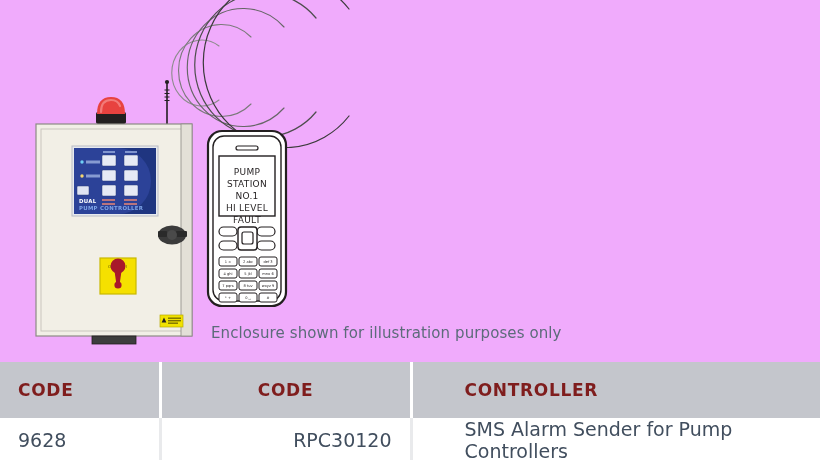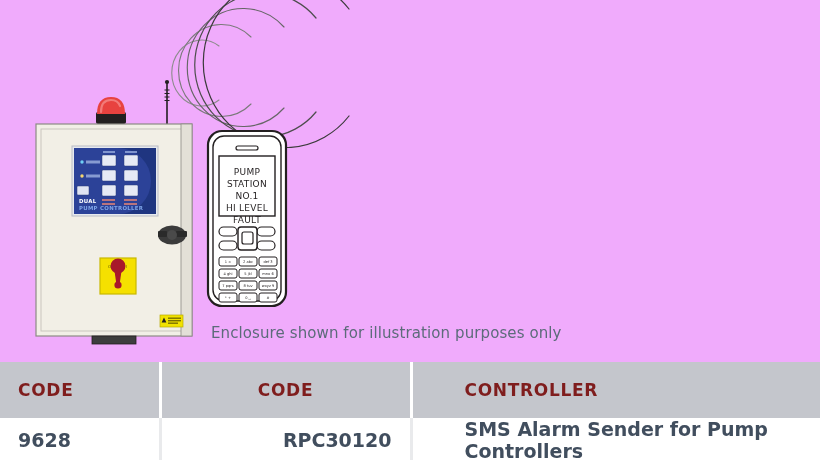--- a/index.html
+++ b/index.html
@@ -103,21 +103,21 @@
   .tbody-row td {
     height: 42px;
     font-size: 19px;
     color: #414e5e;
     border-right: 3px solid #e9eaec;
     font-family: "DejaVu Sans", sans-serif;
     font-weight: normal;
   }
   .tbody-row td:last-child { border-right: none; }
 
-  .td-inner { display: block; padding: 0 18px; font-weight: bold; }
+  .td-inner { display: block; padding: 0 18px; }
   .td-code  { text-align: left; }
   .td-model { text-align: right; }
   .td-desc  { text-align: left; padding-left: 52px; }
 </style>
 </head>
 <body>
 
 <div class="page">
 
   <div class="illustration">

